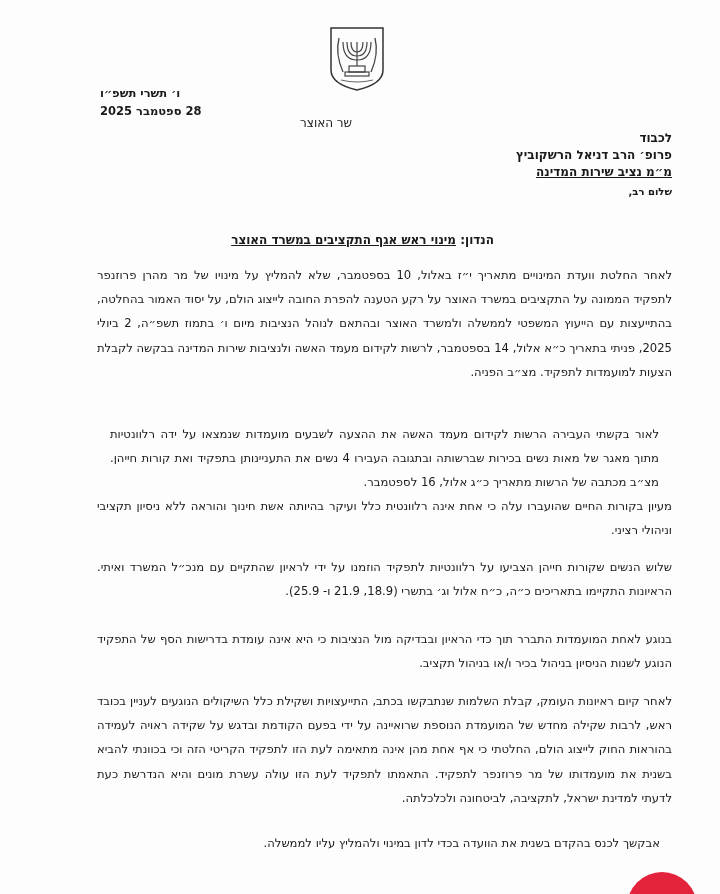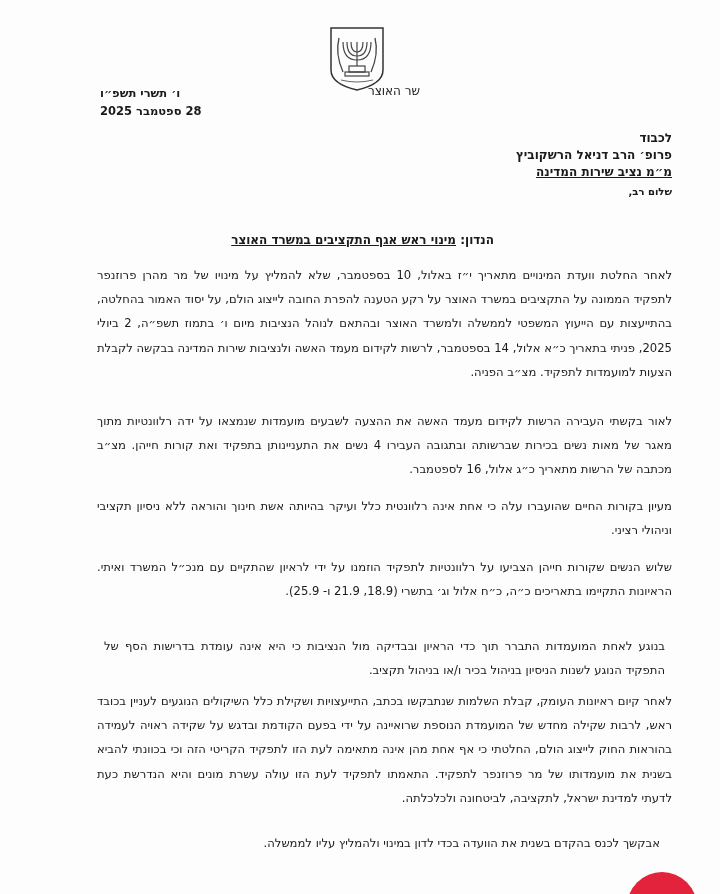--- a/index.html
+++ b/index.html
@@ -1,20 +1,20 @@
 <!DOCTYPE html>
 <html><head>
 <meta charset="utf-8">
 <style>
   html, body { margin:0; padding:0; }
   body { width:720px; height:894px; background:#ffffff; position:relative; overflow:hidden;
          font-family:"DejaVu Sans", "Liberation Sans", sans-serif; color:#1a1a1a; }
   .page { position:absolute; inset:0; background:#fdfdfd; }
   .emblem { position:absolute; left:327px; top:24px; width:60px; height:68px; }
-  .ministry { position:absolute; left:300px; top:84px; width:120px; text-align:right;
+  .ministry { position:absolute; left:300px; top:116px; width:120px; text-align:left;
               font-size:12px; direction:rtl; }
   .date-block { position:absolute; left:100px; top:84px; width:120px; direction:rtl; text-align:left;
                 font-size:11.5px; font-weight:bold; line-height:18px; }
   .recipient { position:absolute; right:48px; top:130px; direction:rtl; text-align:right;
                font-size:12px; font-weight:bold; line-height:17px; }
   .recipient .u { text-decoration:underline; }
   .greeting { position:absolute; right:48px; top:229px; direction:rtl; font-size:10px;font-weight:bold; }
   .subject { position:absolute; left:210px; right:226px; top:233px; direction:rtl; text-align:right;
              font-size:12px; font-weight:bold; }
   .subject .u { text-decoration:underline; }
@@ -66,21 +66,21 @@
   </div>
 
   <div class="greeting" style="top:186px;">שלום רב,</div>
 
   <div class="subject">
     <span>הנדון:</span>
     <span class="u">מינוי ראש אגף התקציבים במשרד האוצר</span>
   </div>
 
   <p class="para p1" style="margin:0">לאחר החלטת וועדת המינויים מתאריך י״ז באלול, 10 בספטמבר, שלא להמליץ על מינויו של מר מהרן פרוזנפר לתפקיד הממונה על התקציבים במשרד האוצר על רקע הטענה להפרת החובה לייצוג הולם, על יסוד האמור בהחלטה, בהתייעצות עם הייעוץ המשפטי לממשלה ולמשרד האוצר ובהתאם לנוהל הנציבות מיום ו׳ בתמוז תשפ״ה, 2 ביולי 2025, פניתי בתאריך כ״א אלול, 14 בספטמבר, לרשות לקידום מעמד האשה ולנציבות שירות המדינה בבקשה לקבלת הצעות למועמדות לתפקיד. מצ״ב הפניה.</p>
-  <p class="para p2" style="margin:0">לאור בקשתי העבירה הרשות לקידום מעמד האשה את ההצעה לשבעים מועמדות שנמצאו על ידה רלוונטיות מתוך מאגר של מאות נשים בכירות שברשותה ובתגובה העבירו 4 נשים את התעניינותן בתפקיד ואת קורות חייהן. מצ״ב מכתבה של הרשות מתאריך כ״ג אלול, 16 לספטמבר.</p>
+  <p class="para p2" style="margin:13px">לאור בקשתי העבירה הרשות לקידום מעמד האשה את ההצעה לשבעים מועמדות שנמצאו על ידה רלוונטיות מתוך מאגר של מאות נשים בכירות שברשותה ובתגובה העבירו 4 נשים את התעניינותן בתפקיד ואת קורות חייהן. מצ״ב מכתבה של הרשות מתאריך כ״ג אלול, 16 לספטמבר.</p>
   <p class="para p3" style="margin:0">מעיון בקורות החיים שהועברו עלה כי אחת אינה רלוונטית כלל ועיקר בהיותה אשת חינוך והוראה ללא ניסיון תקציבי וניהולי רציני.</p>
   <p class="para p4" style="margin:0">שלוש הנשים שקורות חייהן הצביעו על רלוונטיות לתפקיד הוזמנו על ידי לראיון שהתקיים עם מנכ״ל המשרד ואיתי. הראיונות התקיימו בתאריכים כ״ה, כ״ח אלול וג׳ בתשרי (18.9, 21.9 ו- 25.9).</p>
-  <p class="para p5" style="margin:7px">בנוגע לאחת המועמדות התברר תוך כדי הראיון ובבדיקה מול הנציבות כי היא אינה עומדת בדרישות הסף של התפקיד הנוגע לשנות הניסיון בניהול בכיר ו/או בניהול תקציב.</p>
+  <p class="para p5" style="margin:0">בנוגע לאחת המועמדות התברר תוך כדי הראיון ובבדיקה מול הנציבות כי היא אינה עומדת בדרישות הסף של התפקיד הנוגע לשנות הניסיון בניהול בכיר ו/או בניהול תקציב.</p>
   <p class="para p6" style="margin:0">לאחר קיום ראיונות העומק, קבלת השלמות שנתבקשו בכתב, התייעצויות ושקילת כלל השיקולים הנוגעים לעניין בכובד ראש, לרבות שקילה מחדש של המועמדת הנוספת שרואיינה על ידי בפעם הקודמת ובדגש על שקידה ראויה לעמידה בהוראות החוק לייצוג הולם, החלטתי כי אף אחת מהן אינה מתאימה לעת הזו לתפקיד הקריטי הזה וכי בכוונתי להביא בשנית את מועמדותו של מר פרוזנפר לתפקיד. התאמתו לתפקיד לעת הזו עולה עשרת מונים והיא הנדרשת כעת לדעתי למדינת ישראל, לתקציבה, לביטחונה ולכלכלתה.</p>
   <p class="para p7" style="margin:12px">אבקשך לכנס בהקדם בשנית את הוועדה בכדי לדון במינוי ולהמליץ עליו לממשלה.</p>
 
   <div class="red-dot"></div>
 </div>
 
 </body></html>

